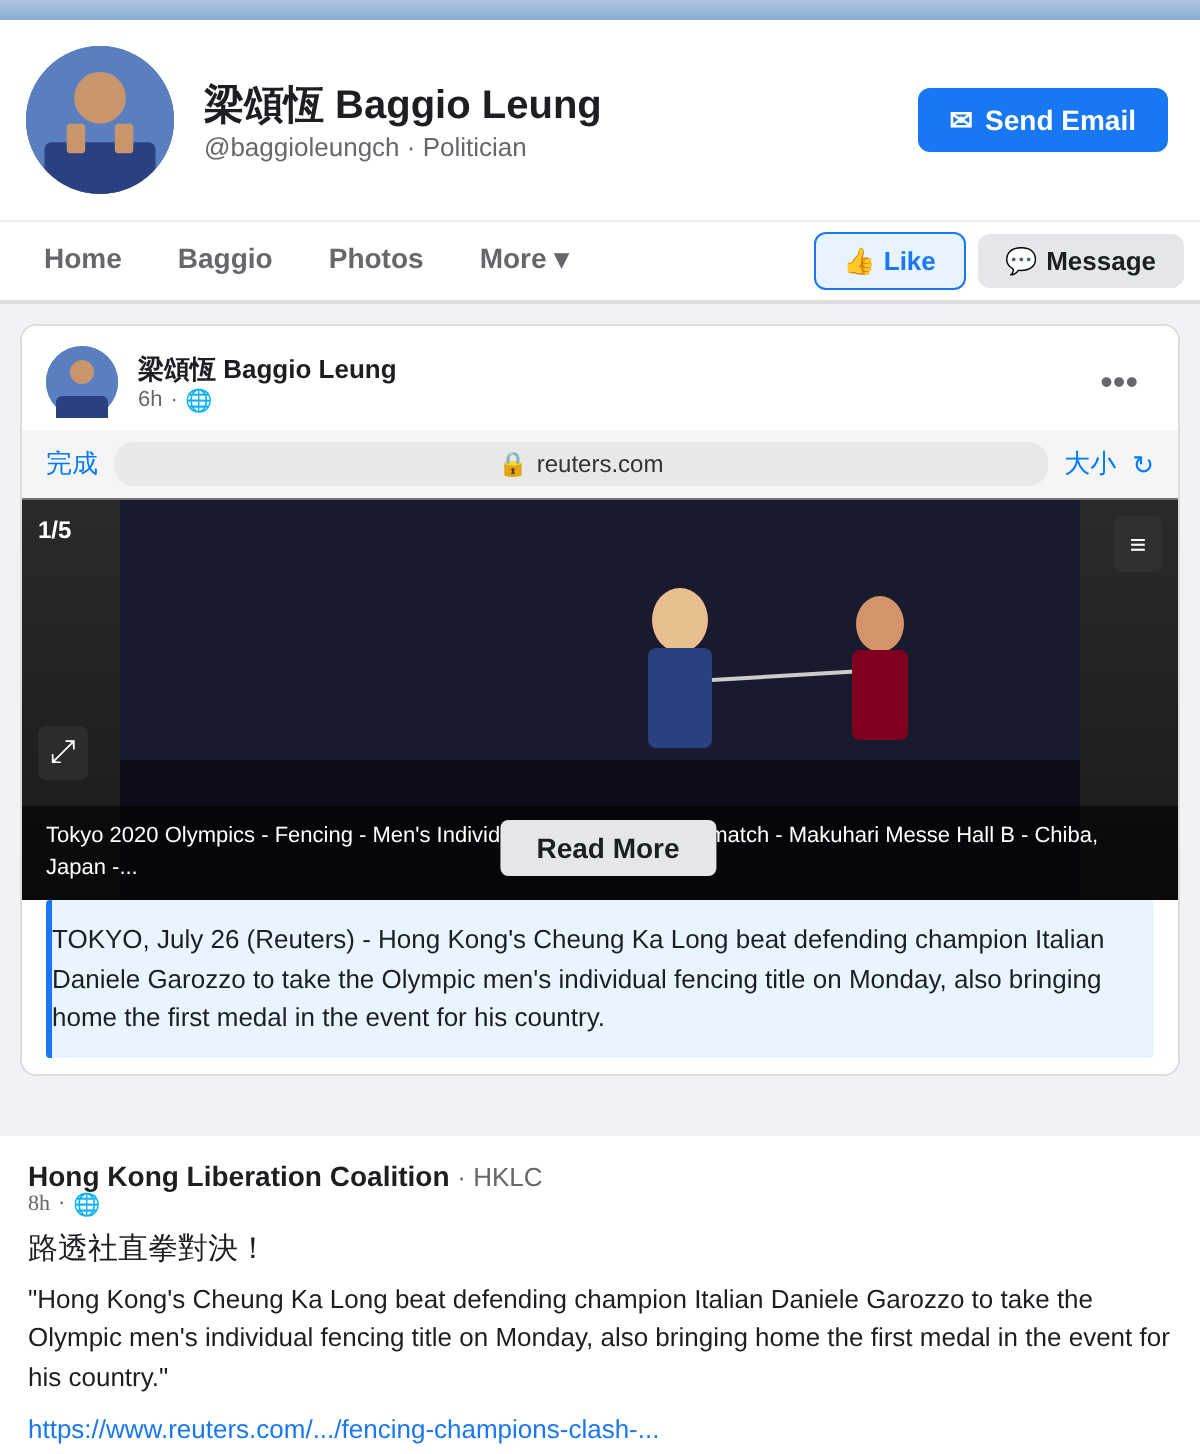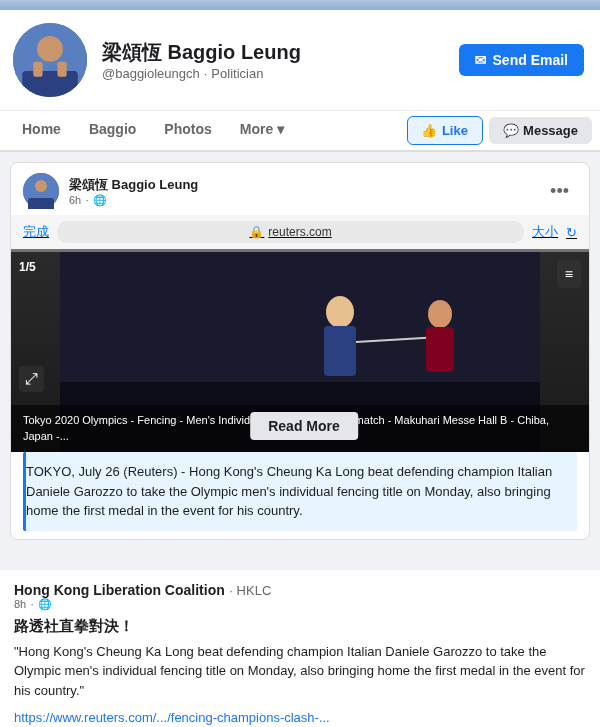--- a/index.html
+++ b/index.html
@@ -142,22 +142,21 @@
     .post-meta { flex: 1; }
     .post-name { font-size: 13px; font-weight: 700; color: #1c1e21; }
     .post-time { font-size: 11px; color: #65676b; display: flex; align-items: flex-start; gap: 4px; }
     .post-more { color: #65676b; font-size: 18px; cursor: pointer; padding: 4px 8px; }
     .browser-bar {
       background: #f5f5f5;
       padding: 6px 12px;
       display: flex;
       align-items: center;
       gap: 8px;
-      border-bottom: 3px solid #737373;
-      text-decoration: underline;
+      border-bottom: 1px solid #737373;
     }
     .done-btn {
       font-size: 13px;
       color: #007aff;
       cursor: pointer;
     }
     .url-bar {
       flex: 1;
       background: #e8e8e8;
       border-radius: 10px;
@@ -269,25 +268,25 @@
     }
     .second-post-header {
       display: flex;
       align-items: flex-start;
       gap: 8px;
       margin-bottom: 6px;
     }
     .second-post-time {
       font-size: 11px;
       color: #65676b;
-      display: flex; align-items: center; gap: 4px;
+      display: flex; align-items: center; gap: 4px; font-family: Liberation Serif, serif;
     }
     .post-headline {
       font-size: 15px;
-      font-weight: 700;
+      font-weight: 400;
       color: #1c1e21;
       margin-bottom: 6px;
     }
     .post-body {
       font-size: 13px;
       color: #1c1e21;
       line-height: 1.5;
       margin-bottom: 8px;
     }
     .post-link {

